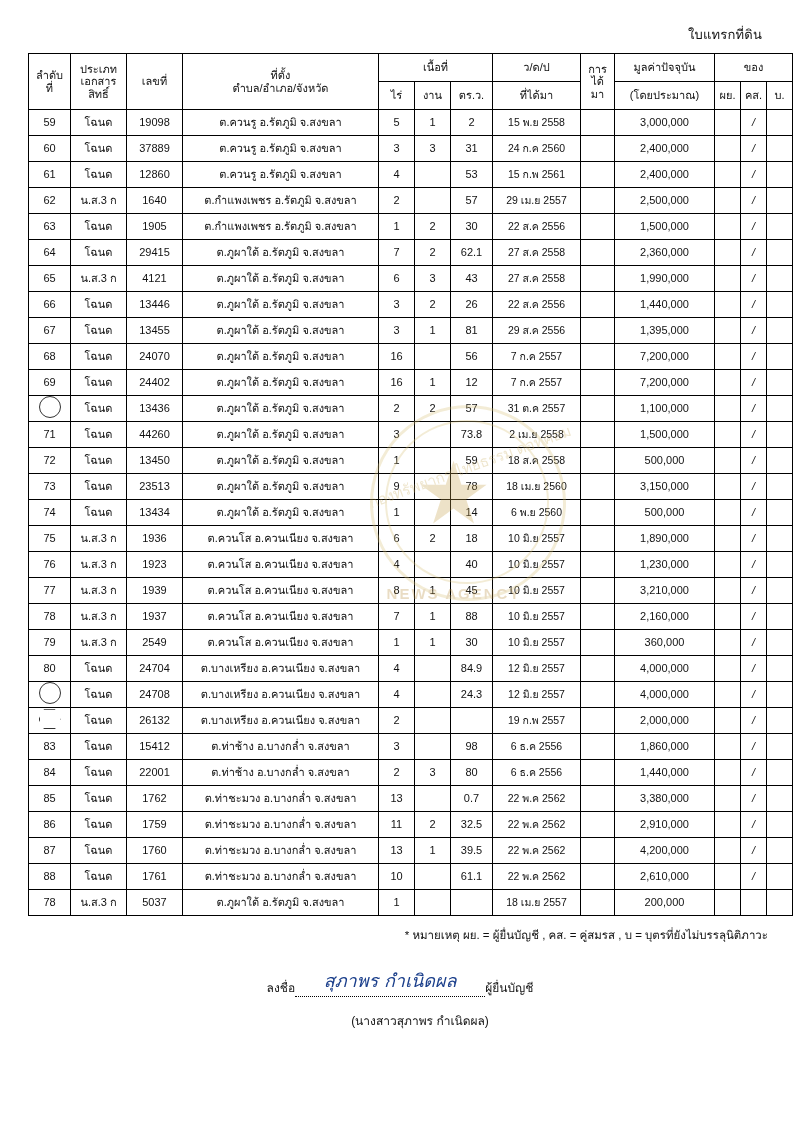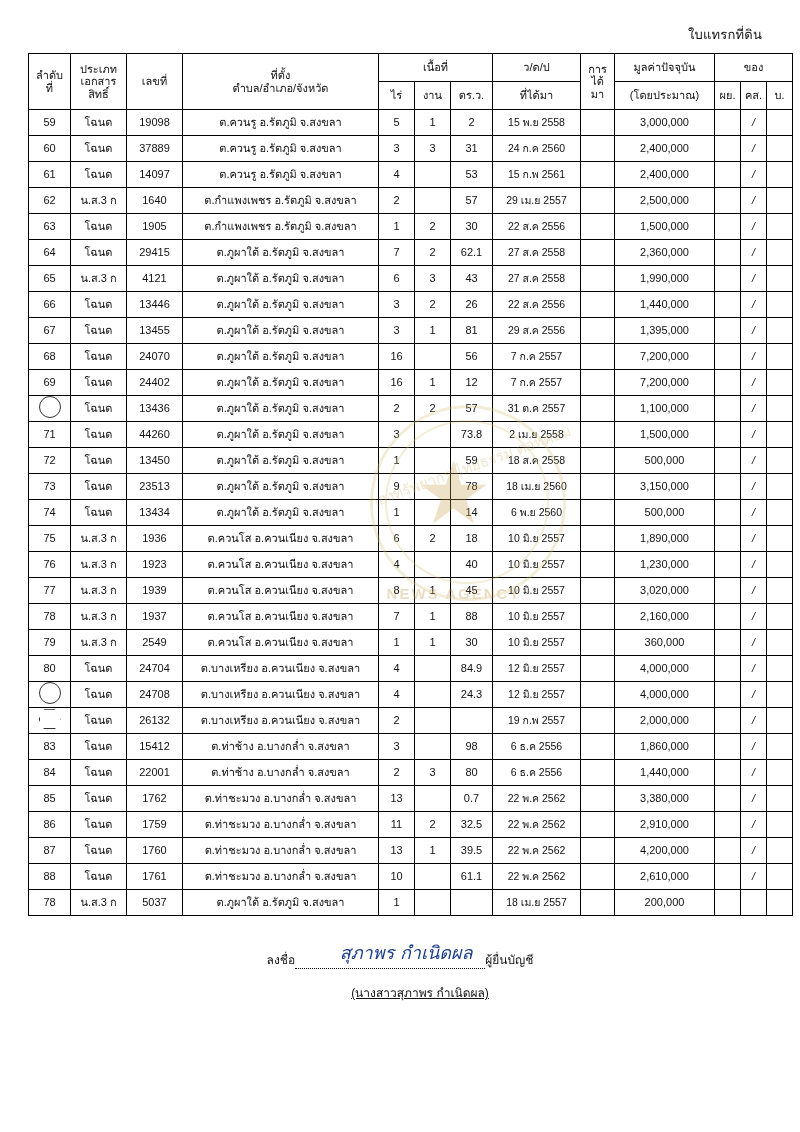--- a/index.html
+++ b/index.html
@@ -98,35 +98,34 @@
   .sign-dots{
     display:inline-block;
     border-bottom:1px dotted #000;
     width:190px;
     height:14px;
     vertical-align:bottom;
     position:relative;
   }
   .sign-script{
     position:absolute;
-    left:16px;top:-16px;
+    left:0;top:-16px;
     width:190px;
     text-align:center;
     font-family:"DejaVu Serif", serif;
     font-style:italic;
     font-size:18px;
     color:#1b3f8b;
     white-space:nowrap;
   }
   .sign-name{
     text-align:center;
     font-size:12px;
     margin-top:14px;
     padding-left:40px;
-    text-decoration:underline;
   }
   
   .watermark{
     position:absolute;
     left:330px;top:395px;
     width:280px;height:280px;
     pointer-events:none;
     opacity:.30;
   }
   .wm-ring{
@@ -248,21 +247,21 @@
           <td class="date">24 ก.ค 2560</td>
           <td></td>
           <td class="val">2,400,000</td>
           <td class="mark"></td>
           <td class="mark">/</td>
           <td class="mark"></td>
         </tr>
         <tr>
           <td>61</td>
           <td>โฉนด</td>
-          <td>14097</td>
+          <td>12860</td>
           <td class="loc">ต.ควนรู  อ.รัตภูมิ  จ.สงขลา</td>
           <td>4</td>
           <td></td>
           <td>53</td>
           <td class="date">15 ก.พ 2561</td>
           <td></td>
           <td class="val">2,400,000</td>
           <td class="mark"></td>
           <td class="mark">/</td>
           <td class="mark"></td>
@@ -495,21 +494,21 @@
         <tr>
           <td>77</td>
           <td>น.ส.3 ก</td>
           <td>1939</td>
           <td class="loc">ต.ควนโส  อ.ควนเนียง  จ.สงขลา</td>
           <td>8</td>
           <td>1</td>
           <td>45</td>
           <td class="date">10 มิ.ย 2557</td>
           <td></td>
-          <td class="val">3,020,000</td>
+          <td class="val">3,210,000</td>
           <td class="mark"></td>
           <td class="mark">/</td>
           <td class="mark"></td>
         </tr>
         <tr>
           <td>78</td>
           <td>น.ส.3 ก</td>
           <td>1937</td>
           <td class="loc">ต.ควนโส  อ.ควนเนียง  จ.สงขลา</td>
           <td>7</td>
@@ -683,20 +682,21 @@
           <td class="date">18 เม.ย 2557</td>
           <td></td>
           <td class="val">200,000</td>
           <td class="mark"></td>
           <td class="mark"></td>
           <td class="mark"></td>
         </tr>
       </tbody>
   </table>
 
+  <div class="footnote">* หมายเหตุ ผย. = ผู้ยื่นบัญชี , คส. = คู่สมรส , บ = บุตรที่ยังไม่บรรลุนิติภาวะ</div>
 
   <div class="sign-area">
     <div class="sign-line">
       <span>ลงชื่อ</span><span class="sign-dots"><span class="sign-script">สุภาพร กำเนิดผล</span></span><span>ผู้ยื่นบัญชี</span>
     </div>
     <div class="sign-name">(นางสาวสุภาพร  กำเนิดผล)</div>
   </div>
 
   <div class="watermark">
     <div class="wm-ring"></div>

